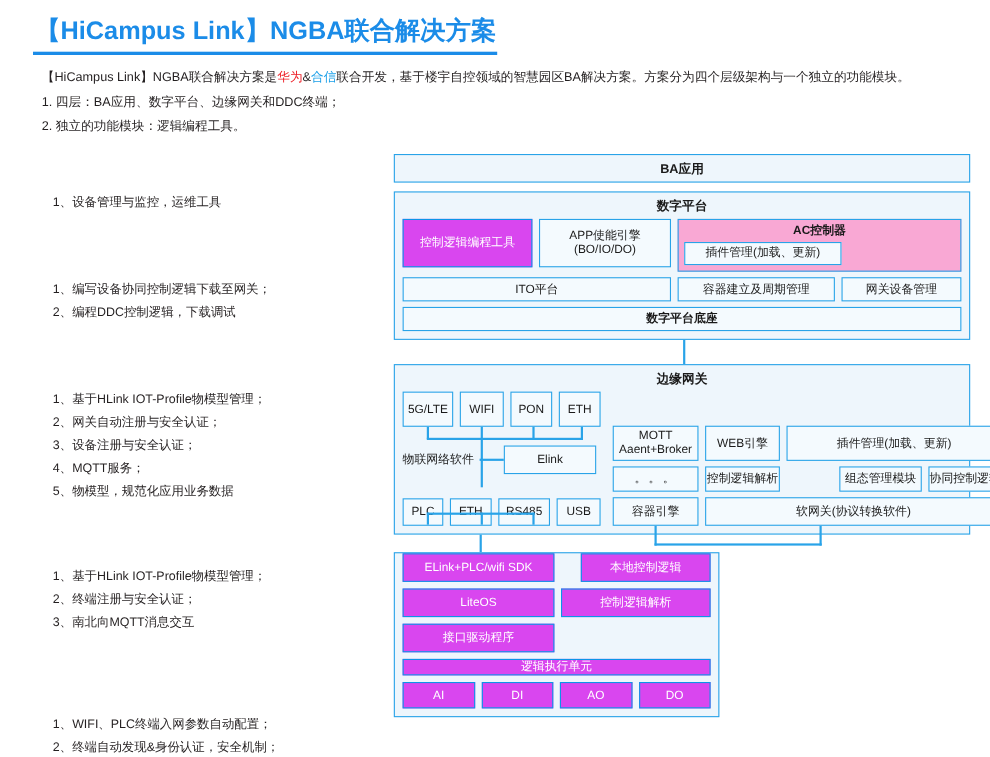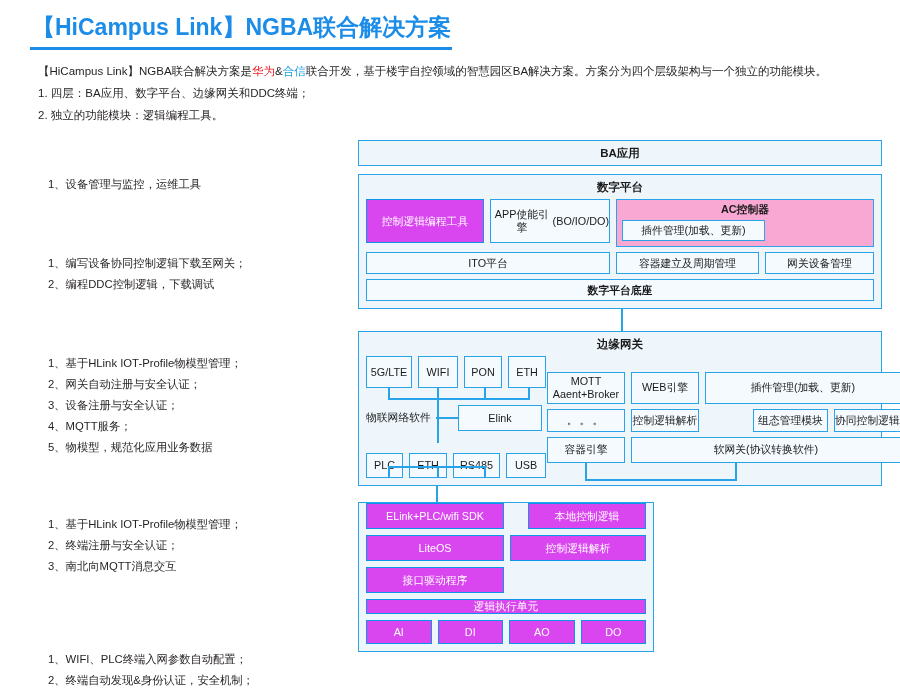--- a/index.html
+++ b/index.html
@@ -188,21 +188,21 @@
 
     <div class="layer" style="height:26px;">
       <div class="layer-title">BA应用</div>
     </div>
 
     <div class="layer" style="margin-top:8px; padding:0 7px 7px 7px;">
       <div class="layer-title">数字平台</div>
 
       <div class="row" style="align-items:stretch;">
         <div class="cell solid" style="width:118px; height:44px;">控制逻辑编程工具</div>
-        <div class="cell multi" style="width:120px; height:44px; flex-direction:row;">
+        <div class="cell multi" style="width:120px; height:44px; flex-direction:column;">
           <span>APP使能引擎</span>
           <span>(BO/IO/DO)</span>
         </div>
         <div style="flex:1; border:1.3px solid #29A3E8; background:#f9a8d4; padding:0 5px 5px 5px;">
           <div style="text-align:center; font-size:10.8px; font-weight:bold; color:#1A1A1A; padding:3px 0 3px 0;">AC控制器</div>
           <div class="cell" style="height:21px; width:143px;">插件管理(加载、更新)</div>
         </div>
       </div>
 
       <div class="row" style="margin-top:5px;">
@@ -216,21 +216,21 @@
       </div>
     </div>
 
     <div style="position:relative; height:22px;">
       <div class="vline" style="left:263px; top:0; height:22px;"></div>
     </div>
 
     <div class="layer" style="padding:0 7px 7px 7px; position:relative;">
       <div class="layer-title">边缘网关</div>
 
-      <div style="display:flex; gap:1px; align-items:center;">
+      <div style="display:flex; gap:11px; align-items:flex-end;">
 
         <div style="width:205px; position:relative;">
           <div class="row" style="gap:6px;">
             <div class="cell" style="width:46px; height:32px;">5G/LTE</div>
             <div class="cell" style="width:40px; height:32px;">WIFI</div>
             <div class="cell" style="width:38px; height:32px;">PON</div>
             <div class="cell" style="width:38px; height:32px;">ETH</div>
           </div>
 
           <div class="vline" style="left:22px; top:32px; height:11px;"></div>

